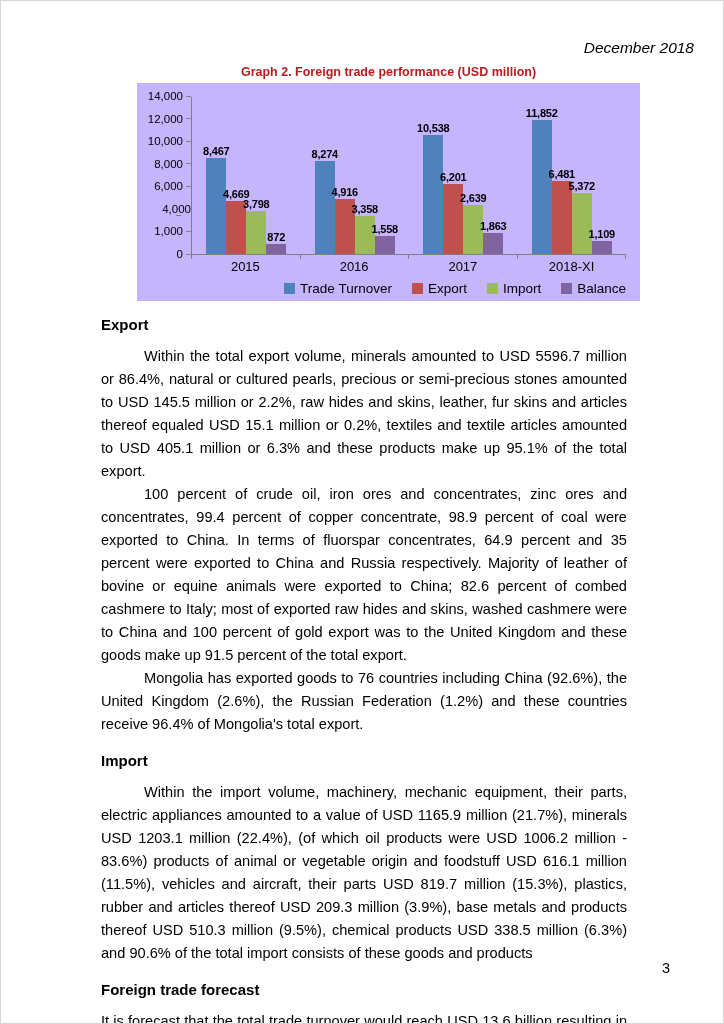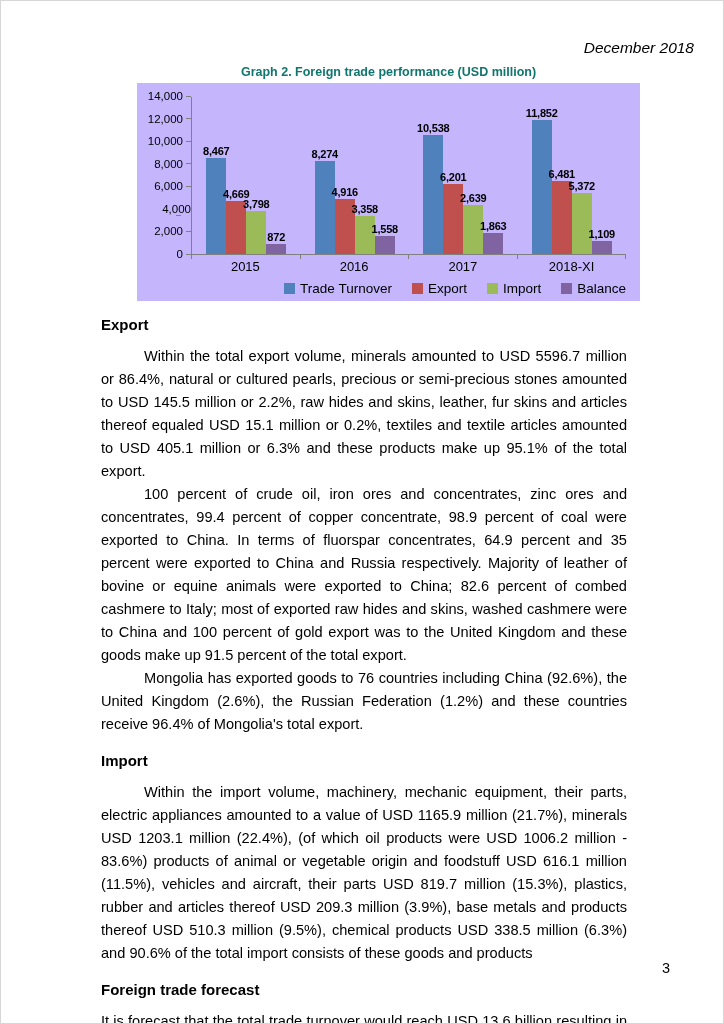--- a/index.html
+++ b/index.html
@@ -20,21 +20,21 @@
     top: 38px;
     right: 29px;
     font-size: 15.5px;
     font-style: italic;
     color: #000;
   }
   
   .chart-figure { position: absolute; top: 64px; left: 136px; width: 503px; }
   .chart-title {
     text-align: center;
-    color: #0f766e;
+    color: #b91c1c;
     font-weight: bold;
     font-size: 12.5px;
     margin-bottom: 4px;
   }
   .chart-box {
     border: 2px solid #c4b5fd;
     background: #c4b5fd;
     padding: 12px 12px 4px 6px;
     height: 218px;
   }
@@ -158,21 +158,21 @@
             </div>
             <div class="y-row" style="top: 83.2857px;">
               <span>6,000</span>
               <div class="y-tick"></div>
             </div>
             <div class="y-row" style="top: 105.857px; flex-direction: column;">
               <span>4,000</span>
               <div class="y-tick"></div>
             </div>
             <div class="y-row" style="top: 128.429px;">
-              <span>2,000</span>
+              <span>1,000</span>
               <div class="y-tick"></div>
             </div>
             <div class="y-row" style="top: 151px;">
               <span>0</span>
               <div class="y-tick"></div>
             </div>
           </div>
         <div class="plot-col">
           <div class="plot-area">
               <div class="bar-group">

